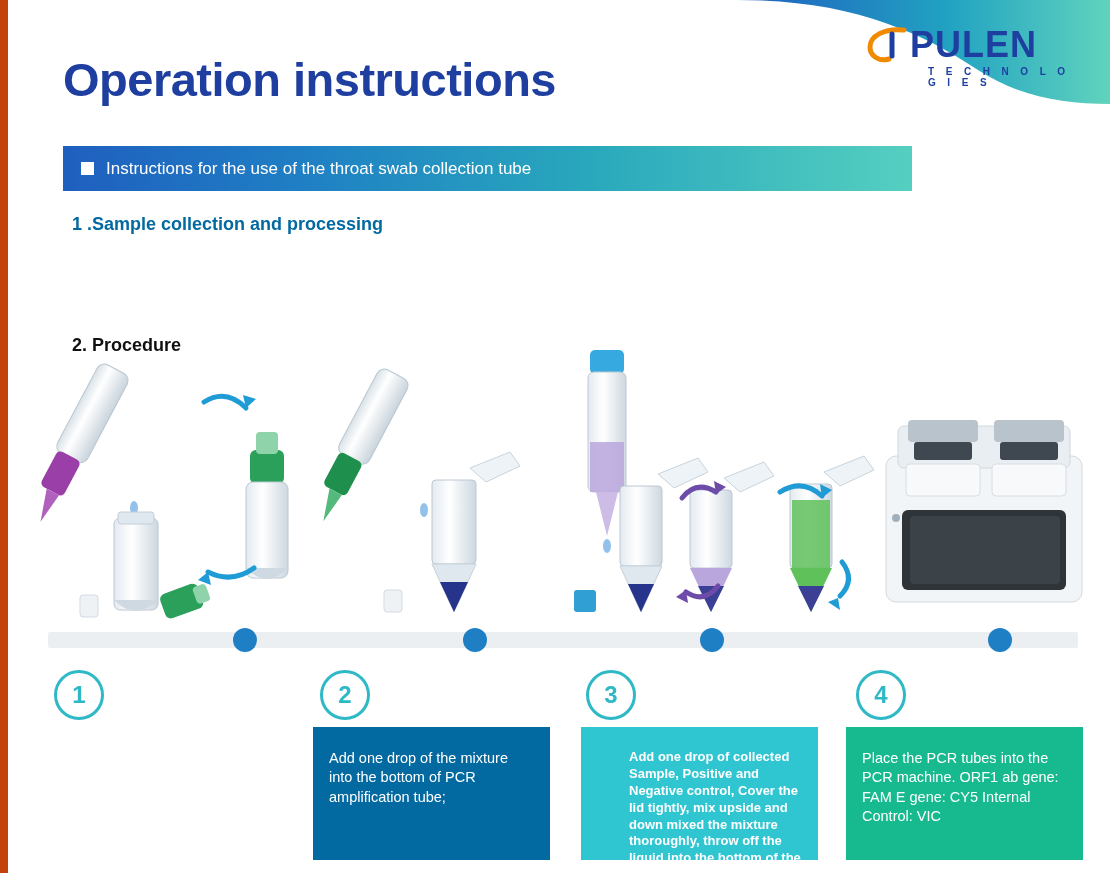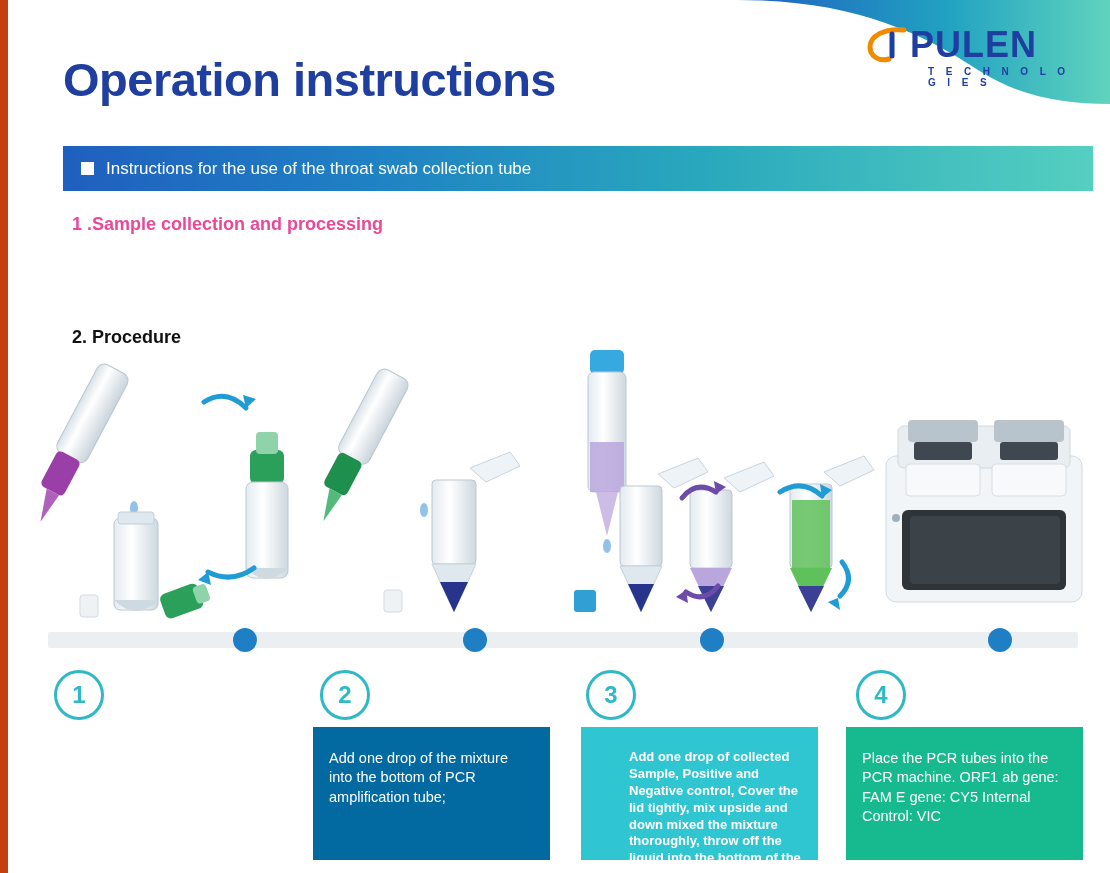--- a/index.html
+++ b/index.html
@@ -41,42 +41,42 @@
     position:absolute;left:44px;top:2px;
     font-size:36px;font-weight:bold;color:#1f3fa0;
     letter-spacing:1px;
   }
   .logo-sub{
     position:absolute;left:62px;top:44px;
     font-size:10px;letter-spacing:4.4px;color:#1f3fa0;font-weight:bold;
   }
   
   .banner{
-    position:absolute;left:55px;top:146px;width:1030px;height:45px;
+    position:absolute;left:55px;top:146px;width:849px;height:45px;
     background:linear-gradient(90deg,#1f5fbf 0%,#1f7fc4 28%,#29a8bd 62%,#55cfc0 100%);
     display:flex;align-items:center;
   }
   .banner-square{
     width:13px;height:13px;background:#ffffff;margin-left:18px;margin-right:12px;flex:none;
   }
   .banner-text{
     color:#ffffff;font-size:17px;
   }
   
   .sec1-title{
     position:absolute;left:64px;top:214px;
-    font-size:18px;font-weight:bold;color:#ec4899;
+    font-size:18px;font-weight:bold;color:#0369a1;
   }
   .sec1-body{
     position:absolute;left:62px;top:240px;width:1000px;
     font-size:16.5px;line-height:1.45;color:#111;
     text-indent:26px;
   }
   .sec2-title{
-    position:absolute;left:64px;top:327px;
+    position:absolute;left:64px;top:335px;
     font-size:18px;font-weight:bold;color:#111;
   }
   
   .illus{
     position:absolute;left:10px;top:350px;width:1100px;height:300px;
   }
   
   .timeline{
     position:absolute;left:40px;top:632px;width:1030px;height:16px;
     background:#eceff1;border-radius:2px;

